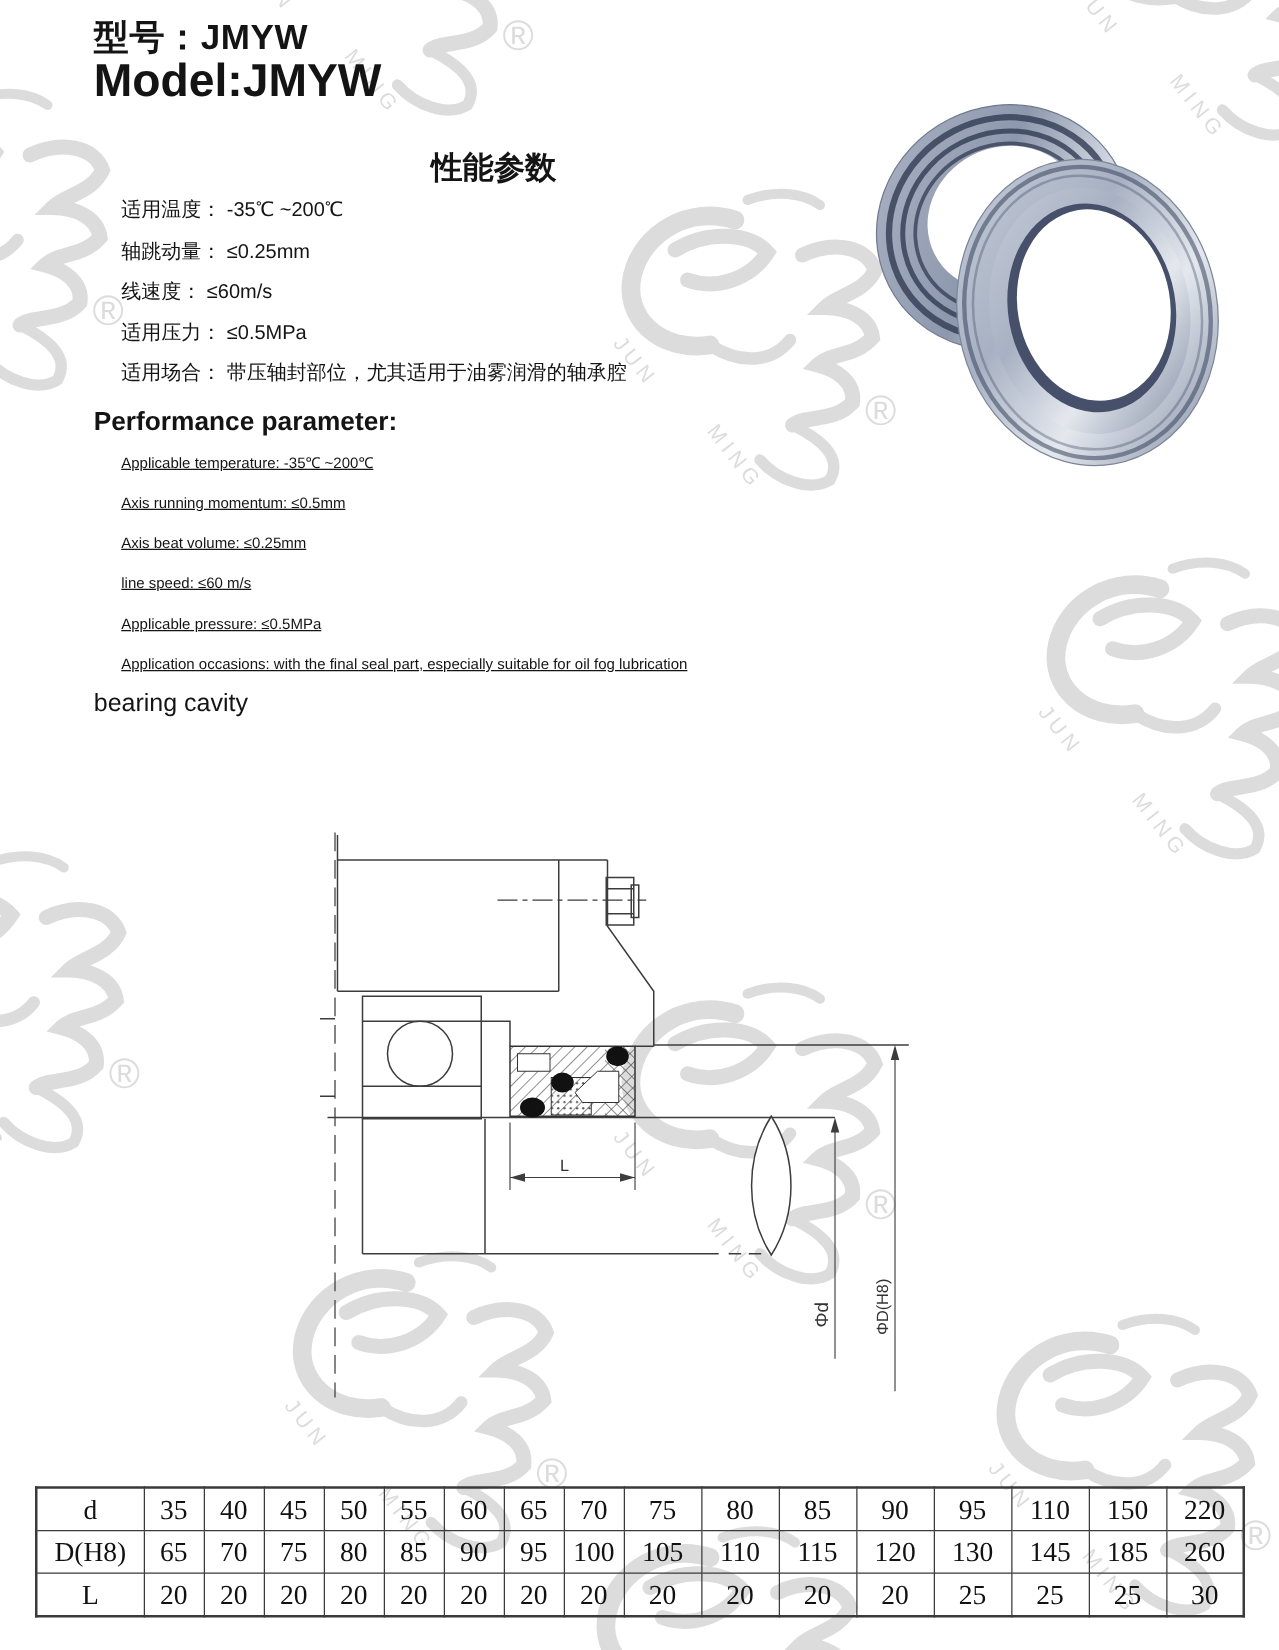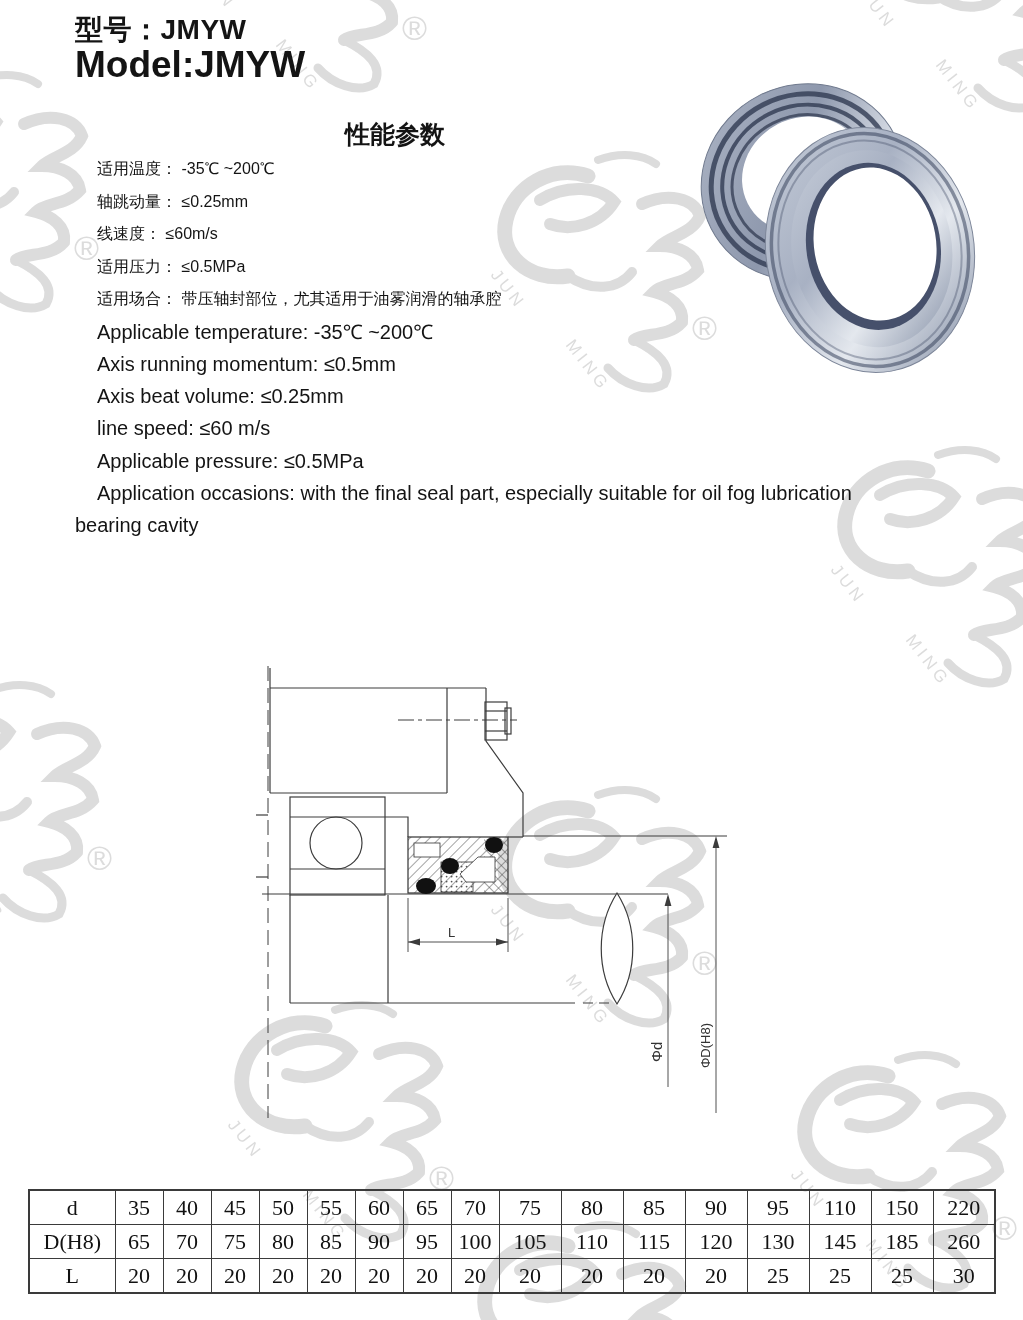--- a/index.html
+++ b/index.html
@@ -11,21 +11,21 @@
   .wm-layer{position:absolute;left:0;top:0;z-index:0;pointer-events:none;}
   .content{position:absolute;left:0;top:0;width:1023px;height:1236px;z-index:1;}
   .text-col{position:absolute;left:75px;top:12px;width:640px;}
   .title-zh{font-size:28px;font-weight:700;line-height:36px;letter-spacing:0.5px;}
   .title-en{font-size:37px;font-weight:700;line-height:34px;}
   .sec-title-zh{font-size:25px;font-weight:700;margin-top:36px;line-height:32px;text-align:center;}
   .zh-list{margin:3px 0 0 22px;}
   .zh-list .item{font-size:16px;line-height:32.5px;white-space:nowrap;}
   .en-title{font-size:21px;font-weight:700;line-height:33px;margin-top:5px;}
   .en-list{margin:0 0 0 22px;}
-  .en-list .item{font-size:20px;line-height:32.3px;white-space:nowrap;}
+  .en-list .item{font-size:12px;line-height:32.3px;white-space:nowrap;text-decoration:underline;}
   .wrap-line{font-size:20px;line-height:32px;margin-left:0;}
   .photo-svg{position:absolute;left:683px;top:70px;}
   .diagram-svg{position:absolute;left:240px;top:658px;}
   .size-table{
     position:absolute;left:28px;top:1189px;width:966px;
     border-collapse:collapse;table-layout:fixed;
     font-family:"Liberation Serif", serif;font-size:22px;color:#111;
     border:2px solid #3a3a3a;
   }
   .size-table td{
@@ -75,20 +75,21 @@
 
     <div class="sec-title-zh">性能参数</div>
     <div class="zh-list">
       <div class="item">适用温度： -35℃ ~200℃</div>
       <div class="item">轴跳动量： ≤0.25mm</div>
       <div class="item">线速度： ≤60m/s</div>
       <div class="item">适用压力： ≤0.5MPa</div>
       <div class="item">适用场合： 带压轴封部位，尤其适用于油雾润滑的轴承腔</div>
     </div>
 
+    <div class="en-title">Performance parameter:</div>
     <div class="en-list">
       <div class="item">Applicable temperature: -35℃ ~200℃</div>
       <div class="item">Axis running momentum: ≤0.5mm</div>
       <div class="item">Axis beat volume: ≤0.25mm</div>
       <div class="item">line speed: ≤60 m/s</div>
       <div class="item">Applicable pressure: ≤0.5MPa</div>
       <div class="item">Application occasions: with the final seal part, especially suitable for oil fog lubrication</div>
     </div>
     <div class="wrap-line">bearing cavity</div>
   </div>

